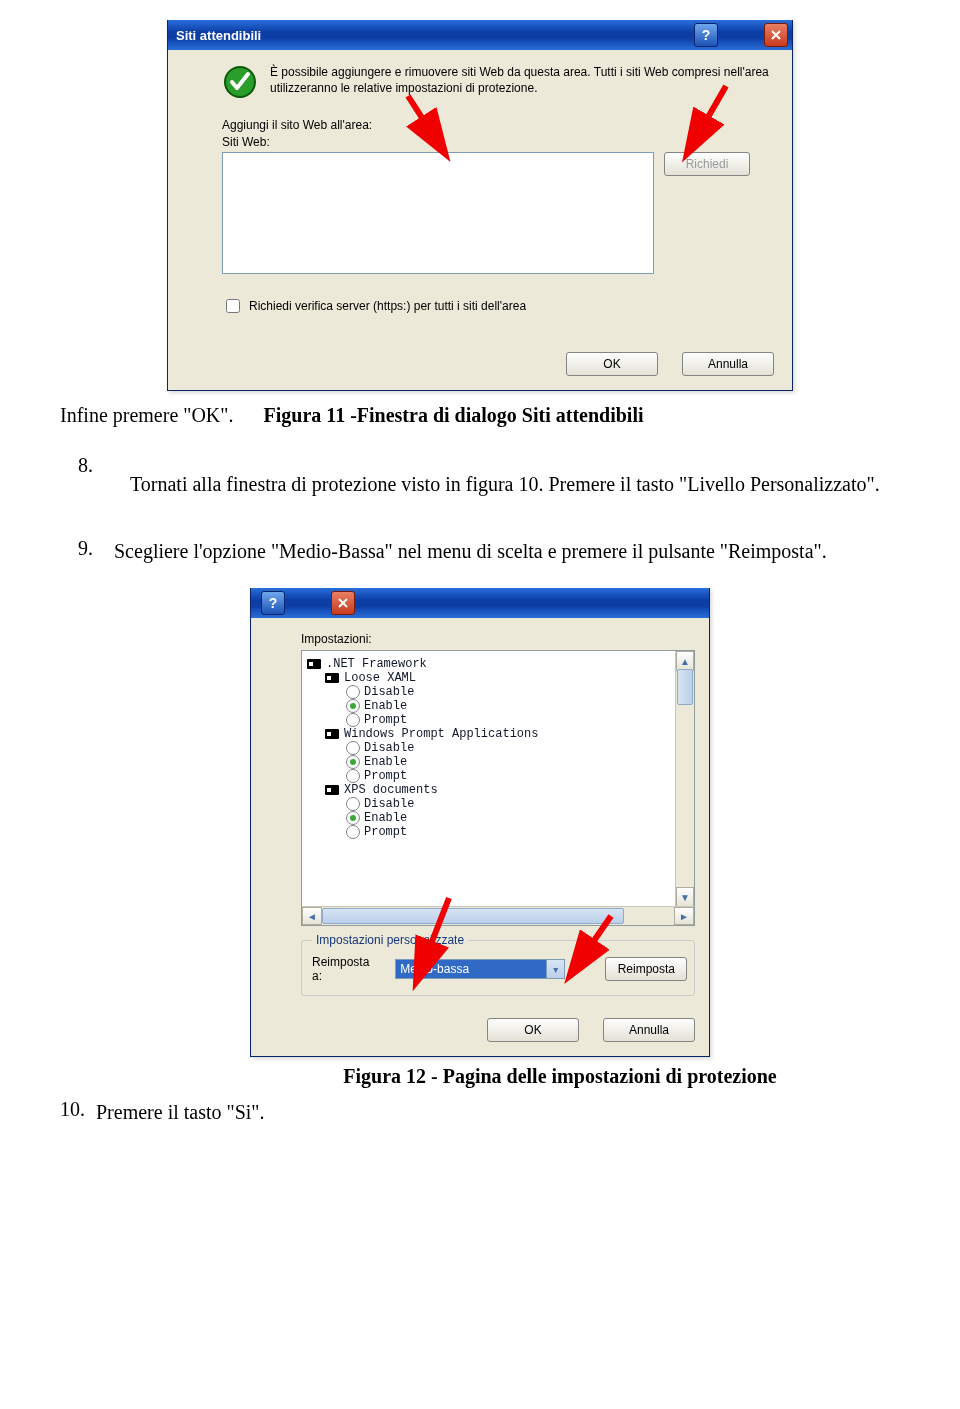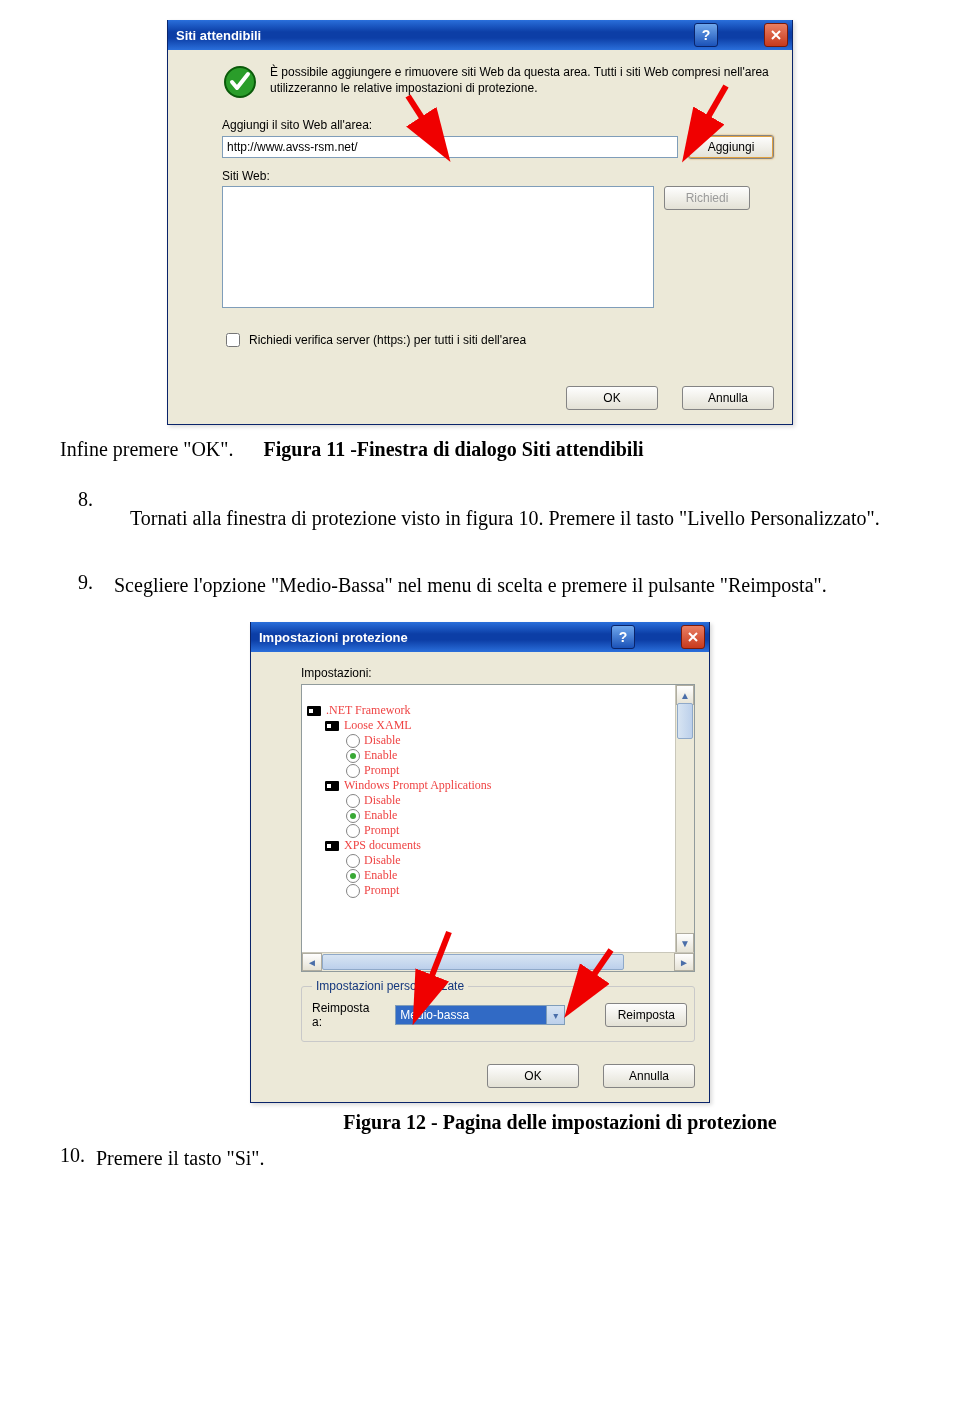--- a/index.html
+++ b/index.html
@@ -25,21 +25,21 @@
   .chkrow { display:flex; align-items:center; gap:6px; margin-top:22px; margin-bottom:36px; }
   .chkrow input { width:14px; height:14px; }
   .btnrow { display:flex; justify-content:flex-end; gap:24px; }
   .arrow { position:absolute; pointer-events:none; }
   .caption { text-align:center; font-family:"Times New Roman",serif; font-weight:bold; font-size:20px; margin:6px 0 10px 0; }
   .bodytext { font-size:20px; line-height:1.45; margin:0 0 20px 0; }
   .ol-item { display:flex; margin:0 0 22px 18px; }
   .ol-num { width:36px; flex:0 0 36px; }
   .dialog2 { width:458px; margin:0 auto 8px auto; background:#ece9d8; border:1px solid #0a246a; border-top:none; box-shadow:2px 2px 4px rgba(0,0,0,0.15); position:relative; }
   .settingsbox { border:1px solid #919b9c; background:#fff; margin-top:4px; position:relative; }
-  .treearea { height:268px; padding:18px 4px 0 4px; font-family:Liberation Serif, serif; font-size:12px; color:#ef4444; overflow:hidden; }
+  .treearea { height:268px; padding:6px 4px 0 4px; font-family:Liberation Mono, monospace; font-size:12px; color:#0f172a; overflow:hidden; }
   .scroll-v { position:absolute; right:0; top:0; bottom:18px; width:18px; background:#ece9d8; border-left:1px solid #c9c7ba; }
   .scroll-v .sbtn { height:18px; background:linear-gradient(to bottom,#fefefe,#e6e3d6); border:1px solid #b0ada0; display:flex; align-items:center; justify-content:center; font-size:10px; color:#4a6ea9; }
   .scroll-v .thumb { position:absolute; top:18px; left:1px; right:1px; height:34px; background:linear-gradient(to right,#d7e4f2,#bcd0eb); border:1px solid #8fa9c9; border-radius:2px; }
   .scroll-h { position:absolute; left:0; right:0; bottom:0; height:18px; background:#ece9d8; border-top:1px solid #c9c7ba; display:flex; }
   .scroll-h .sbtn { width:18px; background:linear-gradient(to bottom,#fefefe,#e6e3d6); border:1px solid #b0ada0; display:flex; align-items:center; justify-content:center; font-size:10px; color:#4a6ea9; }
   .scroll-h .track { flex:1; position:relative; }
   .scroll-h .thumb { position:absolute; top:1px; bottom:1px; left:0; width:300px; background:linear-gradient(to bottom,#d7e4f2,#bcd0eb); border:1px solid #8fa9c9; border-radius:2px; }
   .treeitem { display:flex; align-items:center; gap:4px; }
   .treeitem.ind1 { padding-left:18px; }
   .treeitem.ind2 { padding-left:40px; }
@@ -71,24 +71,20 @@
       <div class="intro">
         <div class="checkicon">
           <svg viewBox="0 0 36 36">
               <circle cx="18" cy="18" r="15" fill="#2a9d2a" stroke="#0a5a0a" stroke-width="2"></circle>
               <path d="M10 18 l5 6 l11 -14" stroke="#fff" stroke-width="4" fill="none" stroke-linecap="round" stroke-linejoin="round"></path>
             </svg>
         </div>
         <div class="introtext">È possibile aggiungere e rimuovere siti Web da questa area. Tutti i siti Web compresi nell'area utilizzeranno le relative impostazioni di protezione.</div>
       </div>
       <div class="lbl">Aggiungi il sito Web all'area:</div>
-      <div class="rowflex">
-        <input type="text" class="txtbox" value="http://www.avss-rsm.net/" style="">
-        <button class="btn default">Aggiungi</button>
-      </div>
       <div class="lbl">Siti Web:</div>
       <div class="rowflex" style="align-items:flex-start">
         <div class="listbox"></div>
         <button class="btn disabled">Richiedi</button>
       </div>
       <div class="chkrow">
         <input type="checkbox" style="">
         <span>Richiedi verifica server (https:) per tutti i siti dell'area</span>
       </div>
       <div class="btnrow">
@@ -124,21 +120,20 @@
     <div class="ol-num">8.</div>
     <div class="bodytext" style="margin:16px">Tornati alla finestra di protezione visto in figura 10. Premere il tasto "Livello Personalizzato".</div>
   </div>
   <div class="ol-item">
     <div class="ol-num">9.</div>
     <div class="bodytext" style="margin:0">Scegliere l'opzione "Medio-Bassa" nel menu di scelta e premere il pulsante "Reimposta".</div>
   </div>
 
   <div class="dialog2">
     <div class="titlebar">
-      <span class="title">Impostazioni protezione</span>
       <div class="winbtn help">?</div>
       <div class="winbtn close">
         <svg width="12" height="12">
             <path d="M2 2 L10 10 M10 2 L2 10" stroke="#fff" stroke-width="2"></path>
           </svg>
       </div>
     </div>
     <div class="dlgbody" style="padding:14px 14px 14px 14px;">
       <div class="lbl">Impostazioni:</div>
       <div class="settingsbox">

